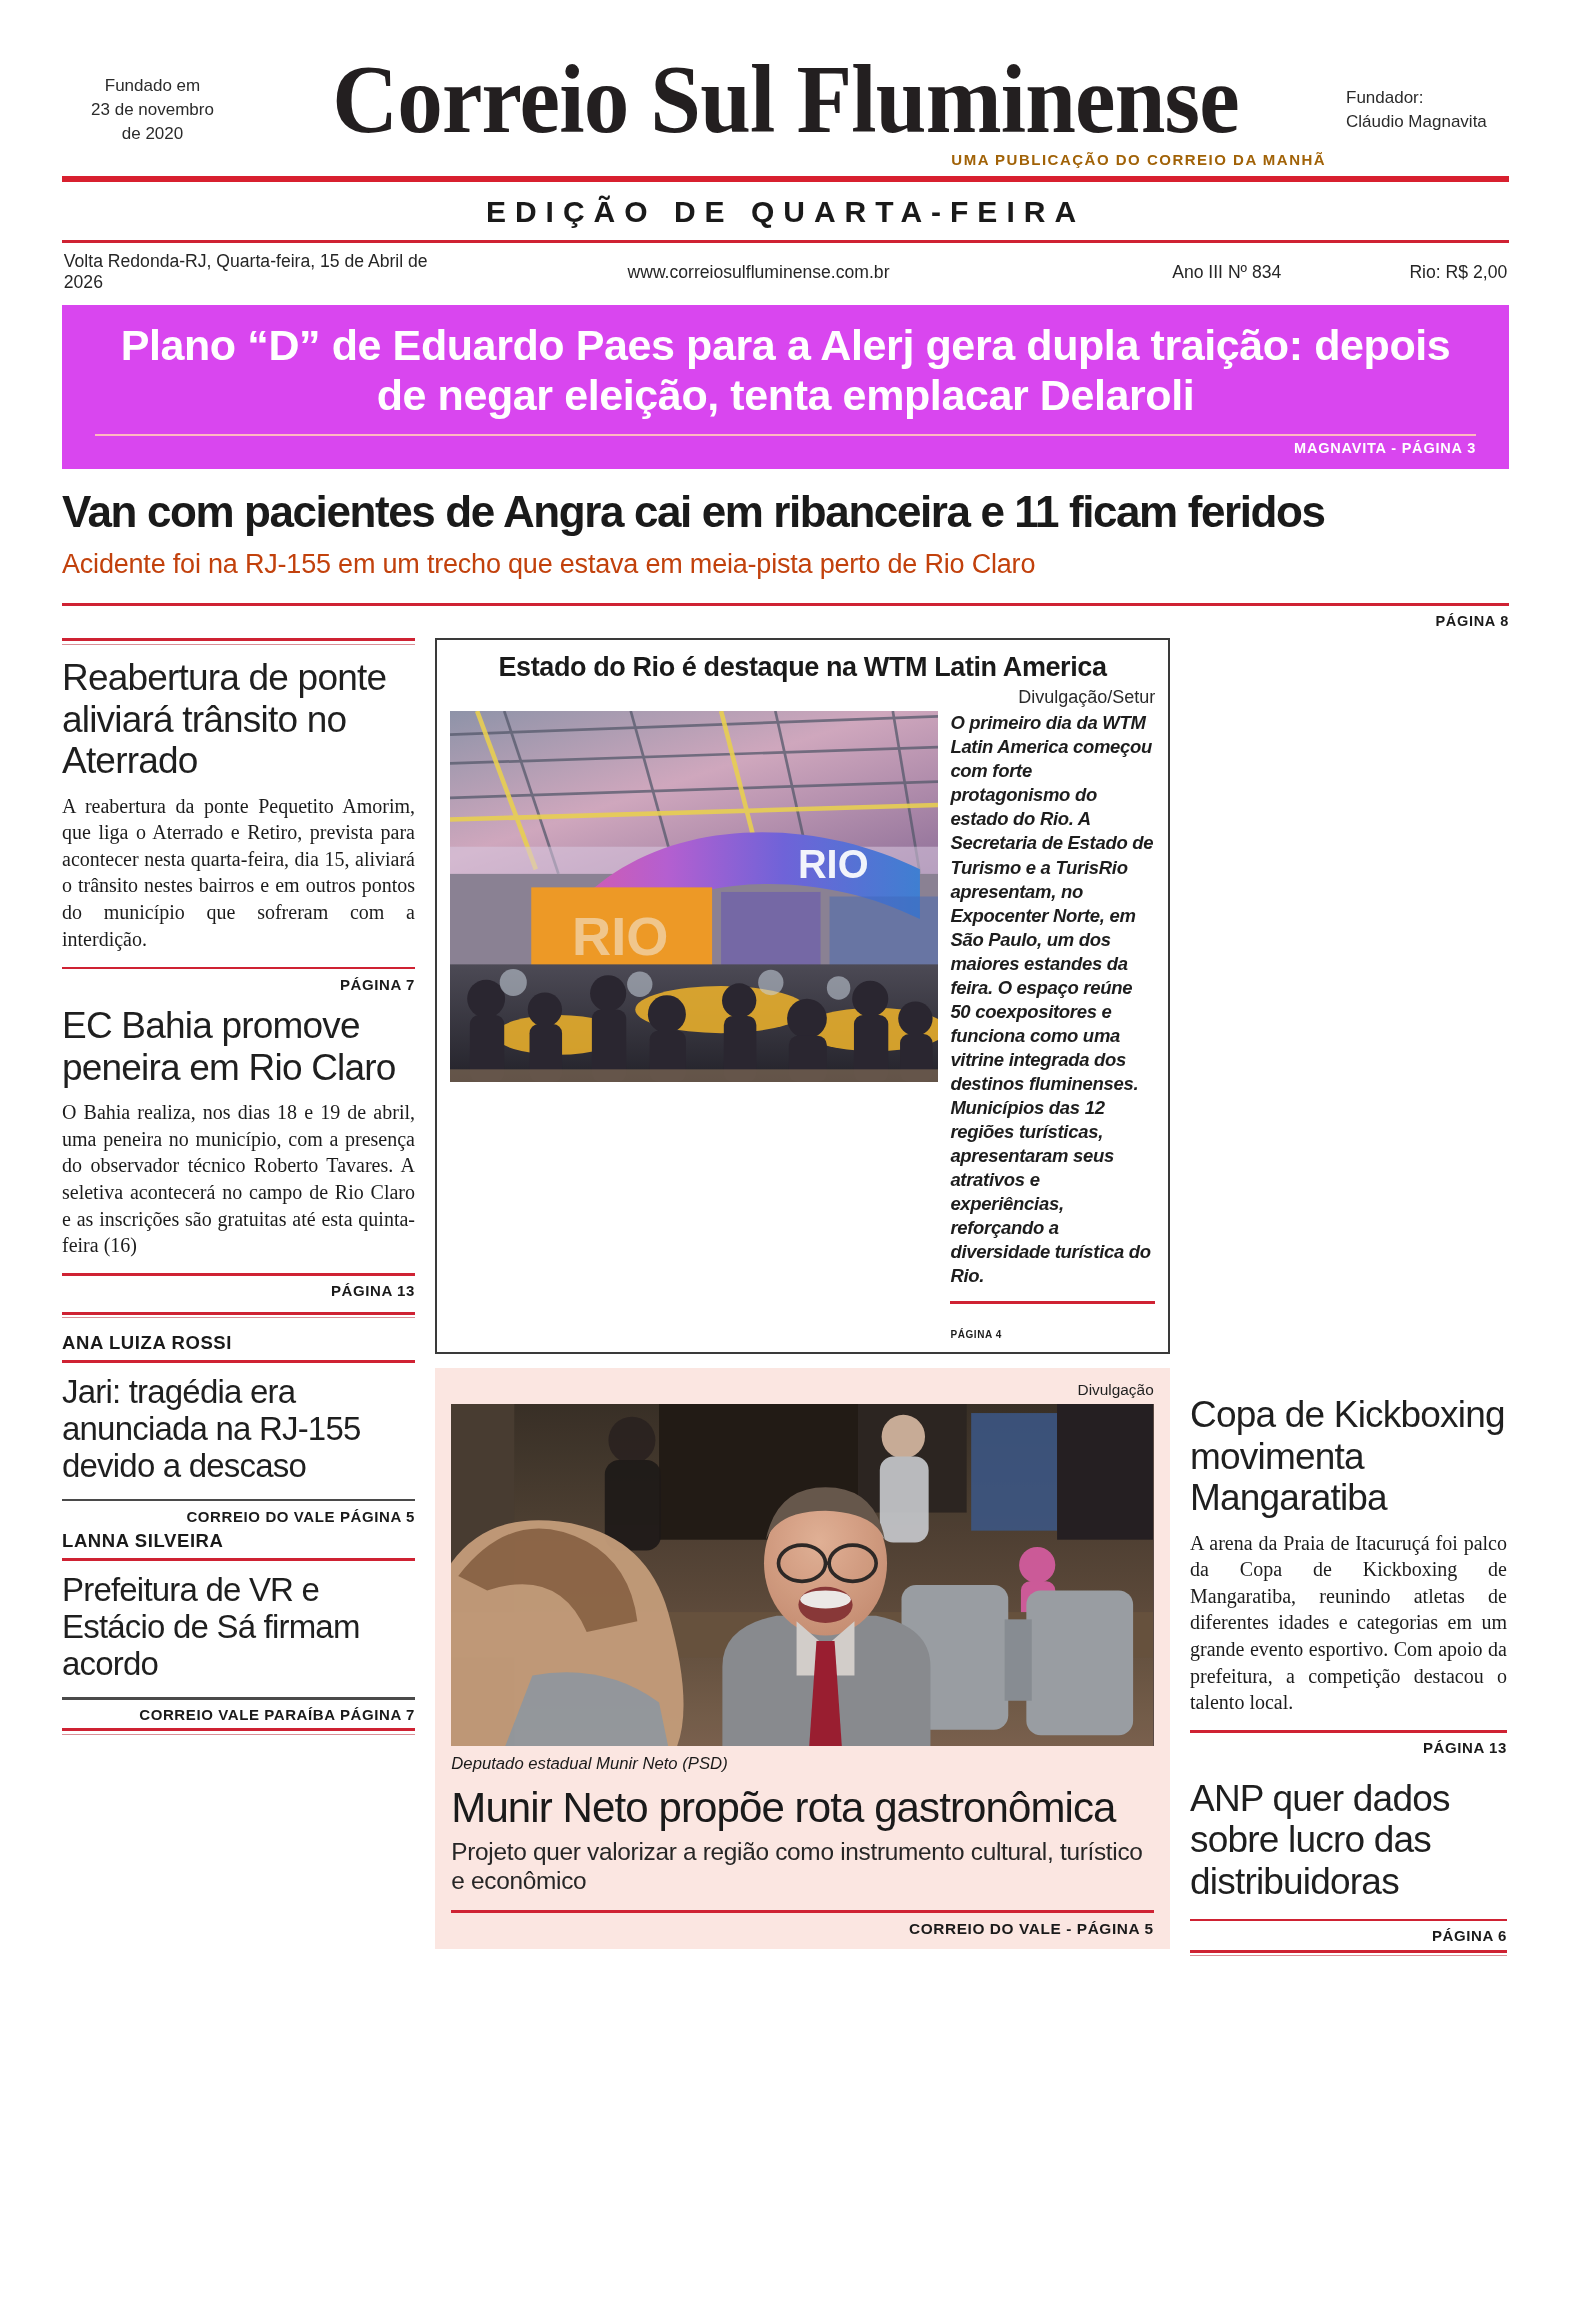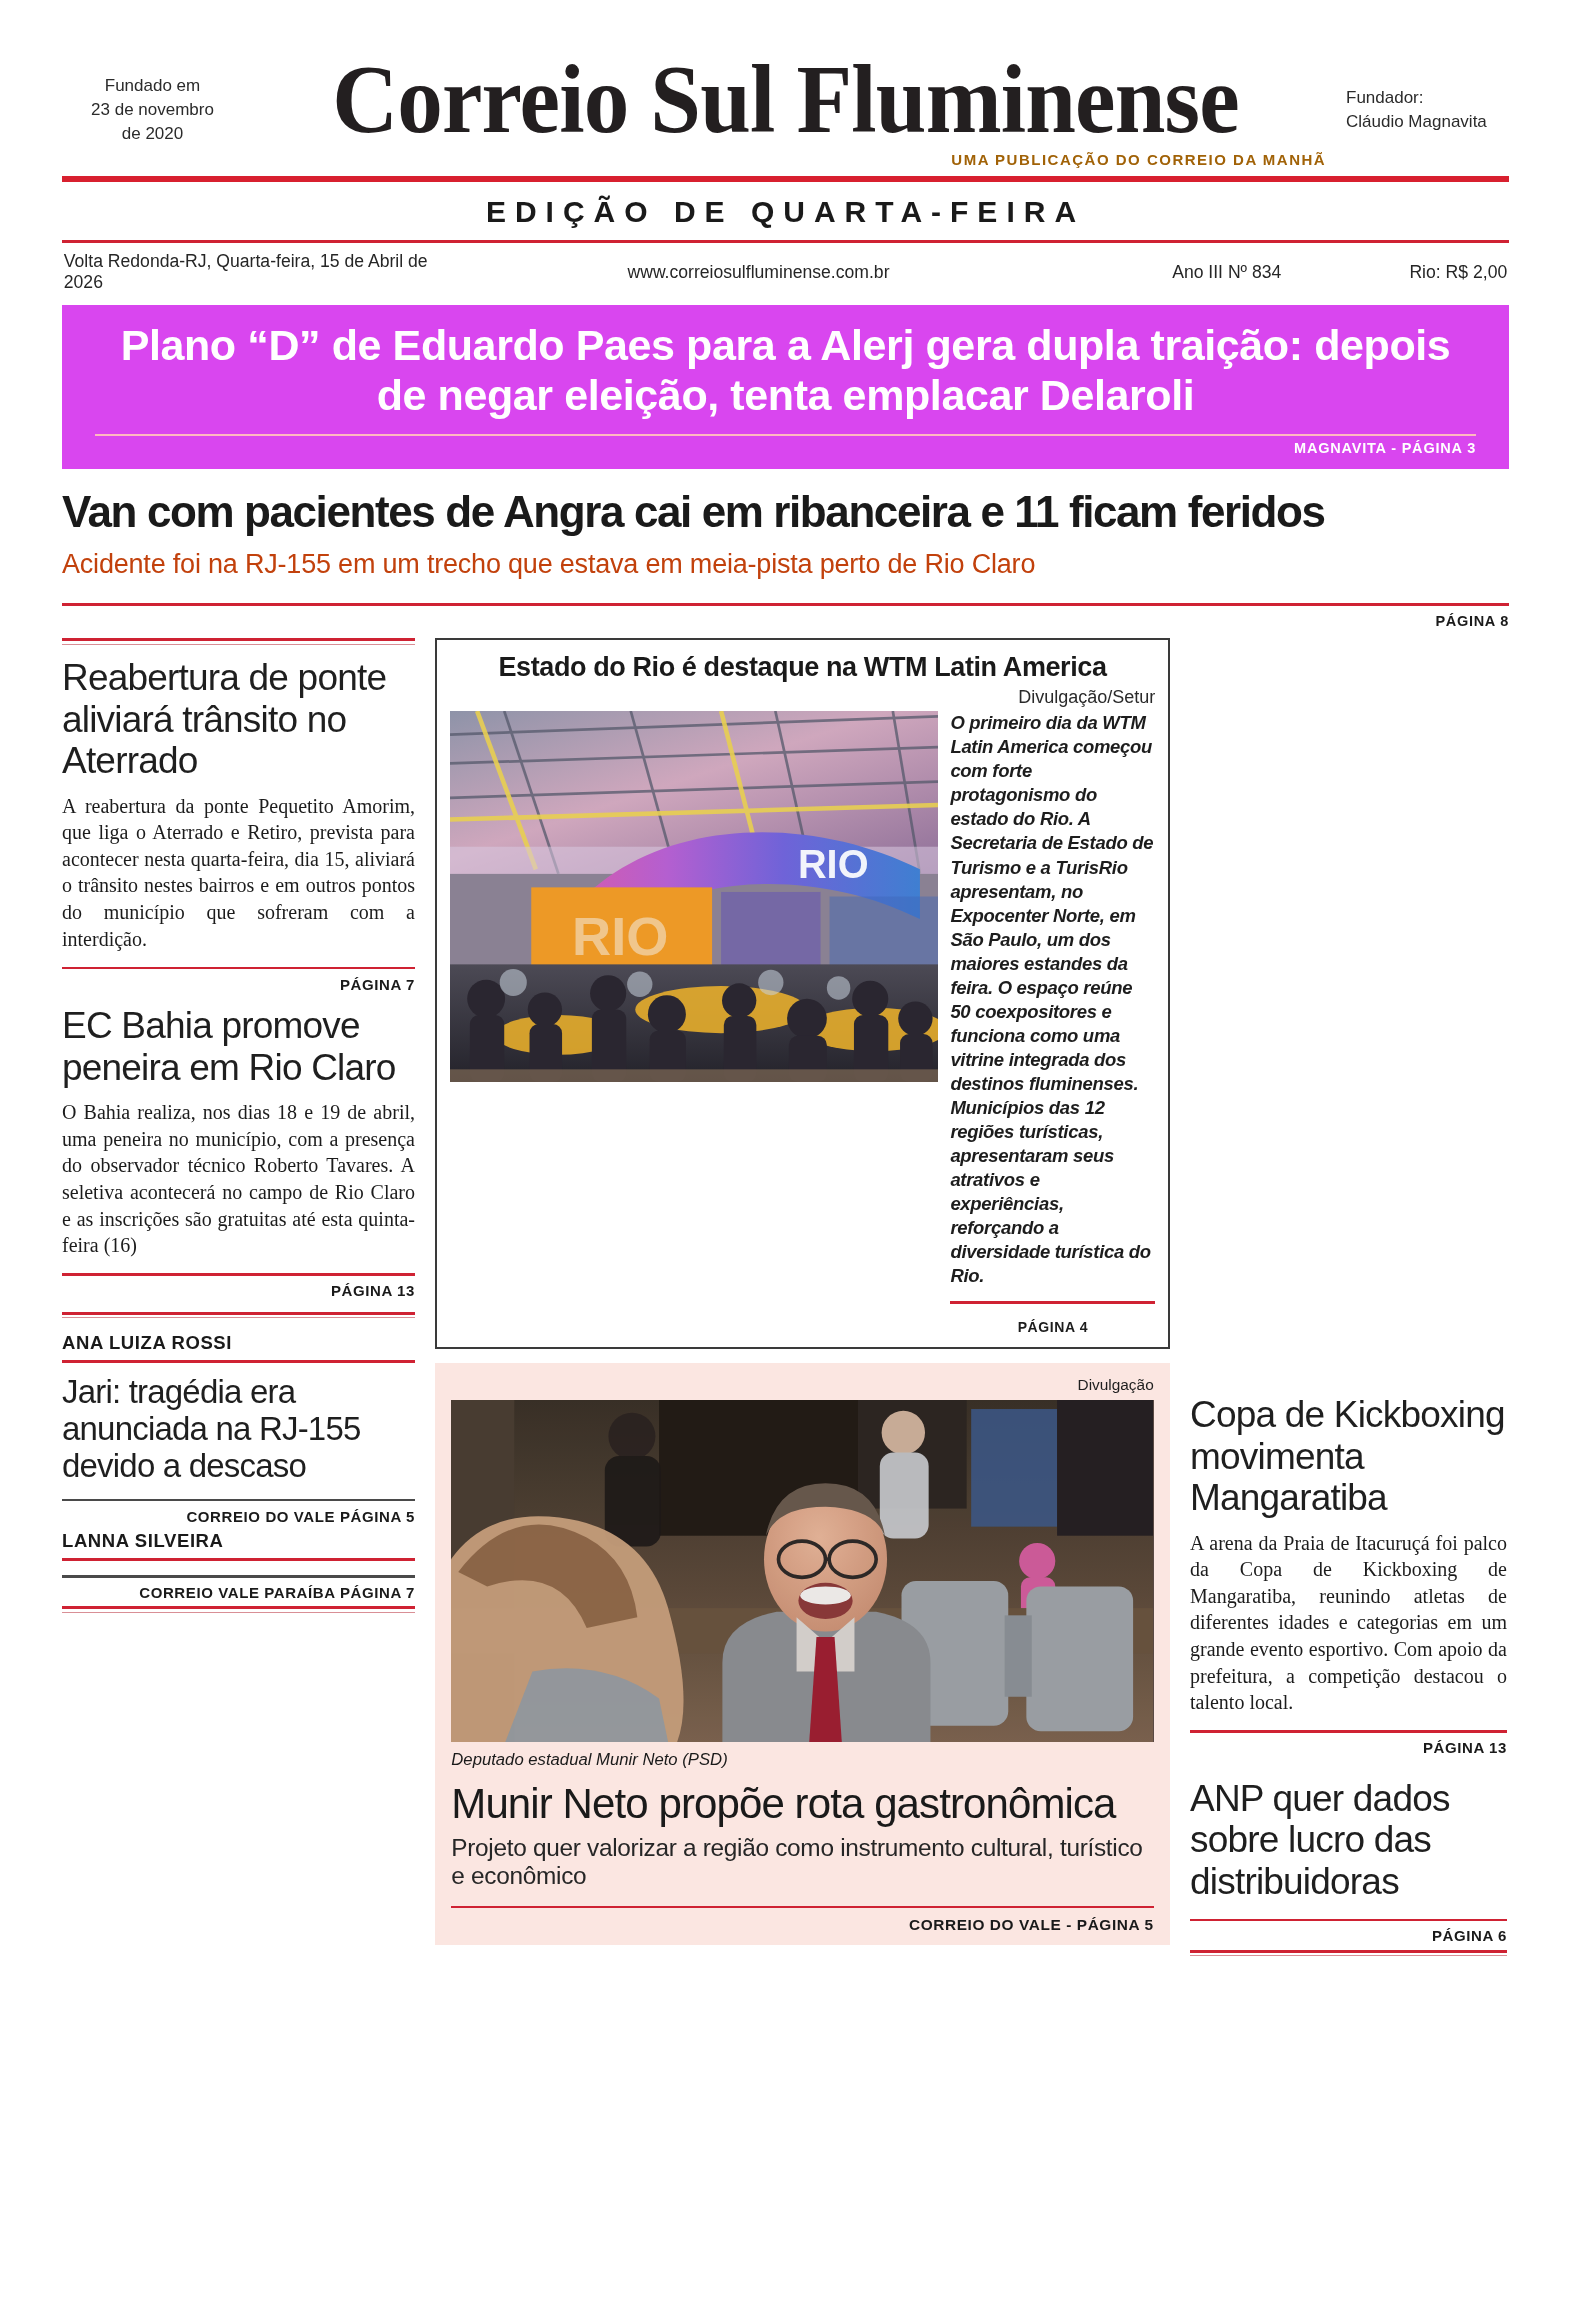--- a/index.html
+++ b/index.html
@@ -99,21 +99,21 @@
   .wtm-box { border:2.7px solid #3a3a3a; padding:11.8px 12.7px 11px 12.7px; }
   .wtm-title { font-size:27px; font-weight:700; text-align:center; letter-spacing:-0.4px; color:#1a1a1a; }
   .wtm-credit { text-align:right; font-size:18px; color:#2a2a2a; padding:3.6px 0 3.6px; }
   .wtm-inner { display:flex; gap:12.7px; }
   .wtm-photo { width:488px; height:371px; position:relative; overflow:hidden; background:#2a2b35; }
   .wtm-text {
     flex:1; font-size:18.5px; line-height:1.30; font-style:italic; font-weight:700;
     color:#1d1d1d; letter-spacing:-0.3px;
   }
   .wtm-text .rule { height:2.7px; background:#cf2233; margin-top:12.7px; }
-  .wtm-text .pr { text-align:center; font-size:14px; font-weight:700; letter-spacing:0.6px; padding-top:14px; font-style:normal;}
+  .wtm-text .pr { text-align:left; font-size:10px; font-weight:700; letter-spacing:0.6px; padding-top:24px; font-style:normal;}
 
   
   .munir-box { background:#fbe6e1; padding:12.7px 16.3px 11px; margin-top:14.5px; }
   .munir-credit { text-align:right; font-size:15.4px; color:#1f1f1f; padding-bottom:5.4px;}
   .munir-photo { width:100%; height:342px; overflow:hidden; position:relative; background:#5a4a44; }
   .munir-cap { font-size:16.7px; font-style:italic; padding:8.1px 0 11px; color:#1a1a1a;}
   .munir-head { font-size:42px; line-height:1.09; letter-spacing:-0.9px; color:#1a1a1a; font-weight:400;}
   .munir-sub { font-size:24.4px; line-height:1.18; margin-top:7.2px; color:#262626; letter-spacing:-0.3px;}
   .munir-rule { height:2.7px; background:#cf2233; margin-top:14.5px; }
   .munir-pr { text-align:right; font-size:15.4px; font-weight:700; letter-spacing:0.6px; padding-top:7.2px;}
@@ -191,20 +191,21 @@
         <div class="byline">ANA LUIZA ROSSI</div>
         <div class="thin-red-rule"></div>
         <h3 class="art small" style="margin-top:11px;">Jari: tragédia era anunciada na RJ-155 devido a descaso</h3>
         <div class="thin-dark-rule" style="margin-top:14.5px;"></div>
         <div class="pageref-row" style="padding-bottom:3.6px;">CORREIO DO VALE PÁGINA 5</div>
       </div>
 
       <div>
         <div class="byline" style="padding-top:1.8px;">LANNA SILVEIRA</div>
         <div class="thin-red-rule"></div>
+        <h3 class="art small" style="margin-top:11px;">Prefeitura de VR e Estácio de Sá firmam acordo</h3>
         <div class="thin-dark-rule" style="margin-top:14.5px;"></div>
         <div class="pageref-row" style="padding-bottom:5.4px;">CORREIO VALE PARAÍBA PÁGINA 7</div>
         <div class="dbl-rule"></div>
       </div>
 
     </div>
 
     <div class="col-mid">
 
       <div class="wtm-box">

